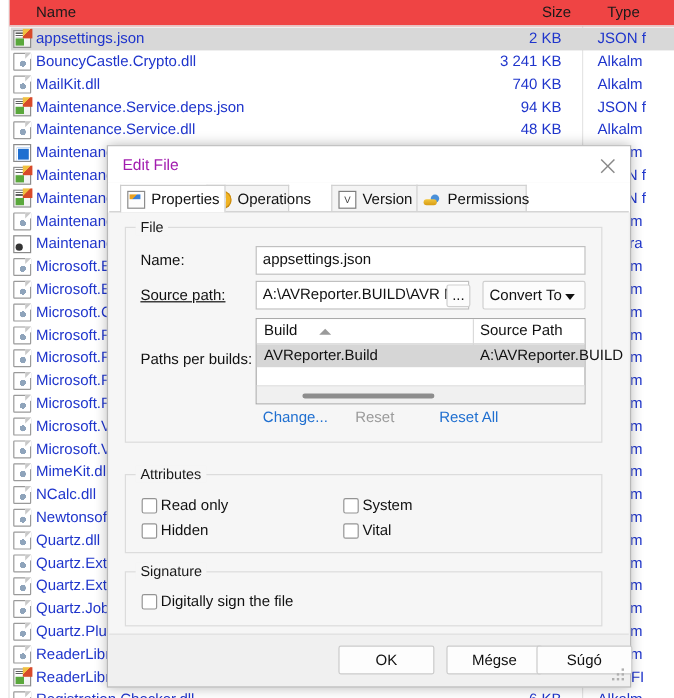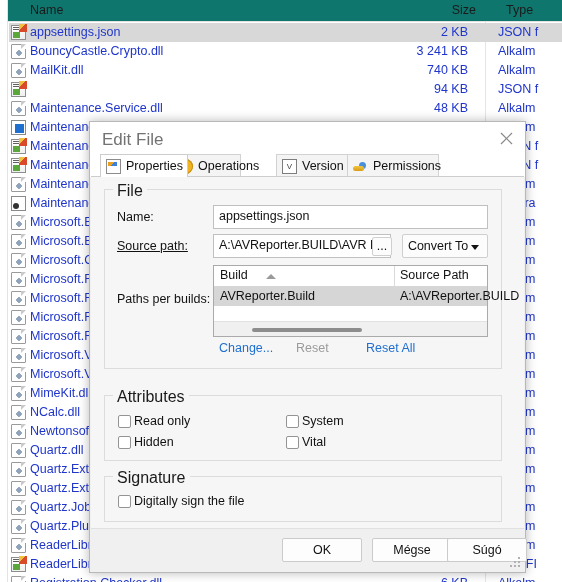--- a/index.html
+++ b/index.html
@@ -20,21 +20,21 @@
   }
   #explorer-left-edge {
     position: absolute; left: 0; top: 0; width: 8px; height: 582px;
     background: #ffffff; border-right: 1px solid #e3e3e3;
   }
   .col-divider {
     position: absolute; top: 0; width: 1px; height: 582px; background: #e5e5e5;
   }
   #hdr {
     position: absolute; left: 8px; top: 0; width: 554px; height: 22px;
-    background: #0f766e; border-bottom: 1px solid #e3e3e3;
+    background: #ef4444; border-bottom: 1px solid #e3e3e3;
   }
   #hdr .h-name { position: absolute; left: 22px; top: 3px; font-size: 12.5px; color: #1a1a1a; }
   #hdr .h-size { position: absolute; left: 390px; top: 3px; width: 78px; text-align: right; font-size: 12.5px; color: #1a1a1a; }
   #hdr .h-type { position: absolute; left: 498px; top: 3px; font-size: 12.5px; color: #1a1a1a; }
 
   .frow {
     position: absolute; left: 9px; width: 553px; height: 19px;
     font-size: 12.5px; color: #1f35cc;
   }
   .frow.sel { background: #d8d8d8; }
@@ -102,21 +102,21 @@
     position: absolute; left: 89px; top: 121px; width: 437px; height: 452px;
     background: #f0f0f0;
     border: 1px solid #b8b8b8;
     box-shadow: 0 0 10px rgba(0,0,0,0.28);
   }
   #titlebar {
     position: absolute; left: 0; top: 0; right: 0; height: 30px;
     background: #ffffff;
   }
   #dlg-title {
-    position: absolute; left: 12px; top: 8px; font-size: 17px; color: #737373;
+    position: absolute; left: 12px; top: 8px; font-size: 13px; color: #a21caf;
   }
   #close-btn {
     position: absolute; right: 4px; top: 4px; width: 30px; height: 22px;
     cursor: default;
   }
   #close-btn svg { position: absolute; left: 9px; top: 6px; }
 
   #tabstrip {
     position: absolute; left: 0; top: 30px; right: 0; height: 25px;
     background: #ffffff;
@@ -156,21 +156,21 @@
     position: absolute; left: 1px; top: 54px; right: 1px; bottom: 44px;
     background: #f6f6f6; border-top: 1px solid #cdcdcd;
   }
 
   .group {
     position: absolute;
     border: 1px solid #dcdcdc; background: transparent;
   }
   .group > .glabel {
     position: absolute; left: 8px; top: -8px; background: #f6f6f6;
-    padding: 0 4px; font-size: 16px; color: #1a1a1a;
+    padding: 0 4px; font-size: 12px; color: #1a1a1a;
   }
 
   .lbl { position: absolute; font-size: 12.5px; color: #111111; }
 
   .tbox {
     position: absolute; background: #ffffff; border: 1px solid #c0c0c0;
     font-size: 12.5px; color: #111111; padding: 2px 5px; line-height: 17px;
     overflow: hidden; white-space: nowrap;
   }
   .btn {
@@ -265,20 +265,21 @@
       <div class="frow" style="top: 61px;">
         <span class="ficon ico-dll"></span>
         <span class="fname">MailKit.dll</span>
         <span class="fsize">740 KB</span>
         <span class="ftype">Alkalm</span>
       </div>
       <div class="frow" style="top: 80px;">
         <span class="ficon ico-json">
           <span class="pen"></span>
         </span>
+        <span class="fname">Maintenance.Service.deps.json</span>
         <span class="fsize">94 KB</span>
         <span class="ftype">JSON f</span>
       </div>
       <div class="frow" style="top: 99px;">
         <span class="ficon ico-dll"></span>
         <span class="fname">Maintenance.Service.dll</span>
         <span class="fsize">48 KB</span>
         <span class="ftype">Alkalm</span>
       </div>
       <div class="frow" style="top: 118px;">

